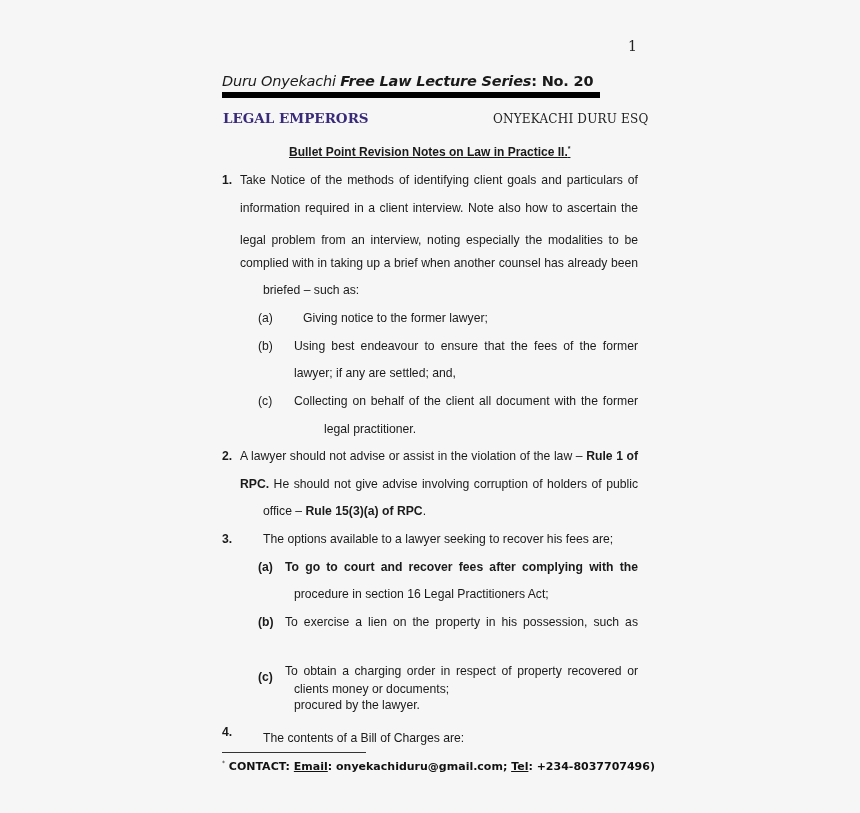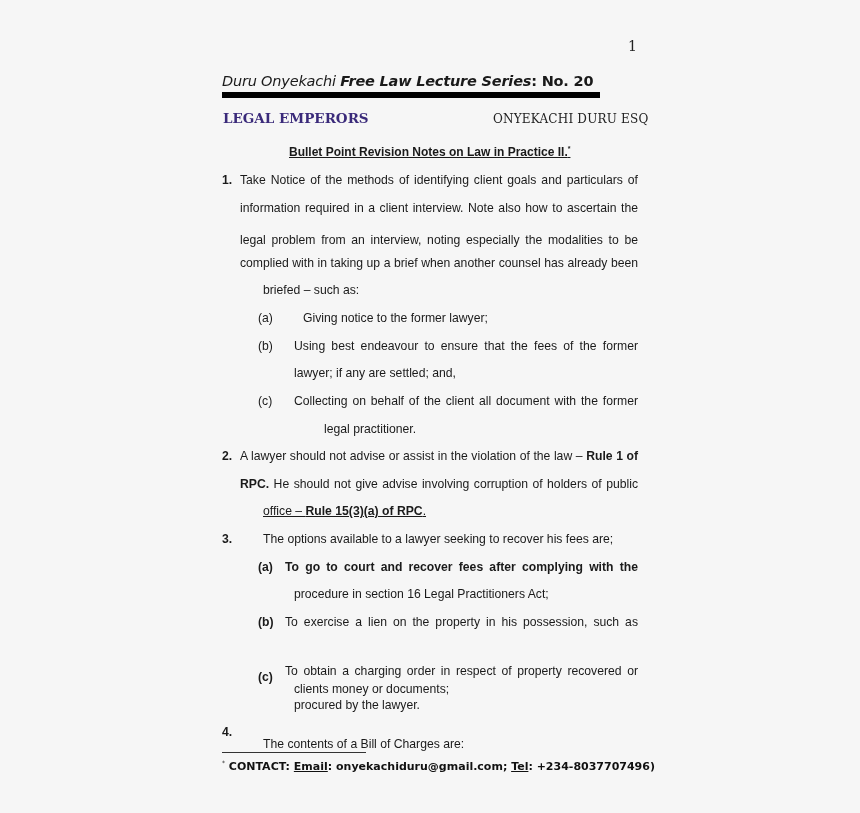--- a/index.html
+++ b/index.html
@@ -183,21 +183,21 @@
         <span class="sub-label" style="left:36px; top:221px;">(c)</span>
         <div class="sub-line" style="left:72px; width:344px; top:221px;">Collecting on behalf of the client all document with the former</div>
         <div class="sub-line last" style="left:72px; width:344px; top:249px;padding-left:30px;">legal practitioner.</div>
       </div>
     </div>
 
     <div class="item" style="top:448px;">
       <span class="item-num" style="line-height:16px;">2.</span>
       <div class="line" style="top:0px;"><span>A lawyer should not advise or assist in the violation of the law – </span><span class="b">Rule 1 of</span></div>
       <div class="line" style="top:28px;"><span class="b">RPC.</span><span> He should not give advise involving corruption of holders of public</span></div>
-      <div class="line last" style="top:55px;text-decoration:underline;"><span>office – </span><span class="b">Rule 15(3)(a) of RPC</span><span>.</span></div>
+      <div class="line last" style="top:55px;"><span>office – </span><span class="b">Rule 15(3)(a) of RPC</span><span>.</span></div>
     </div>
 
     <div class="item" style="top:531px;">
       <span class="item-num" style="line-height:16px;">3.</span>
       <div class="line last" style="top:0px;">The options available to a lawyer seeking to recover his fees are;</div>
 
       <div>
         <span class="sub-label b" style="left:36px; top:28px;">(a)</span>
         <div class="sub-line" style="left:63px; width:353px; top:28px;font-weight:bold;">To go to court and recover fees after complying with the</div>
         <div class="sub-line last" style="left:72px; width:344px; top:55px;">procedure in section 16 Legal Practitioners Act;</div>
@@ -209,21 +209,21 @@
       </div>
       <div>
         <span class="sub-label b" style="left:36px; top:138px;">(c)</span>
         <div class="sub-line" style="left:63px; width:353px; top:132px;">To obtain a charging order in respect of property recovered or</div>
         <div class="sub-line last" style="left:72px; width:344px; top:166px;">procured by the lawyer.</div>
       </div>
     </div>
 
     <div class="item" style="top:724px;">
       <span class="item-num" style="line-height:16px;">4.</span>
-      <div class="line last" style="top:12px;">The contents of a Bill of Charges are:</div>
+      <div class="line last" style="top:6px;">The contents of a Bill of Charges are:</div>
     </div>
   </div>
 
   <div class="footnote-rule"></div>
   <div class="footnote">
     <sup>*</sup>
     <span>CONTACT: </span><span class="u">Email</span><span>: </span><span>onyekachiduru@gmail.com</span><span>; </span><span class="u">Tel</span><span>: </span><span>+234-8037707496)</span>
   </div>
 
 </div>

